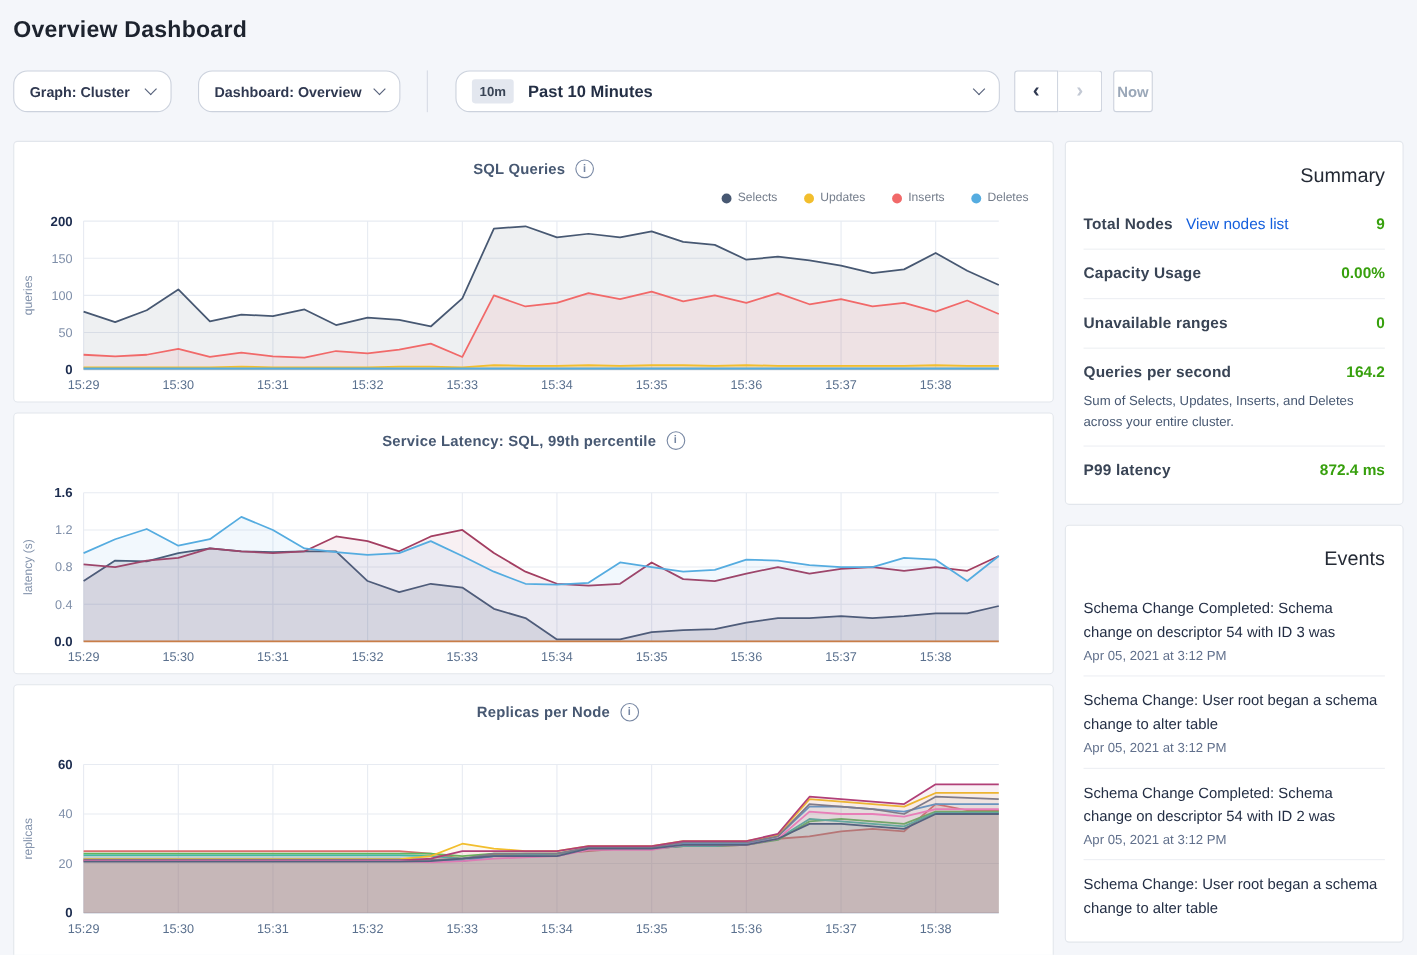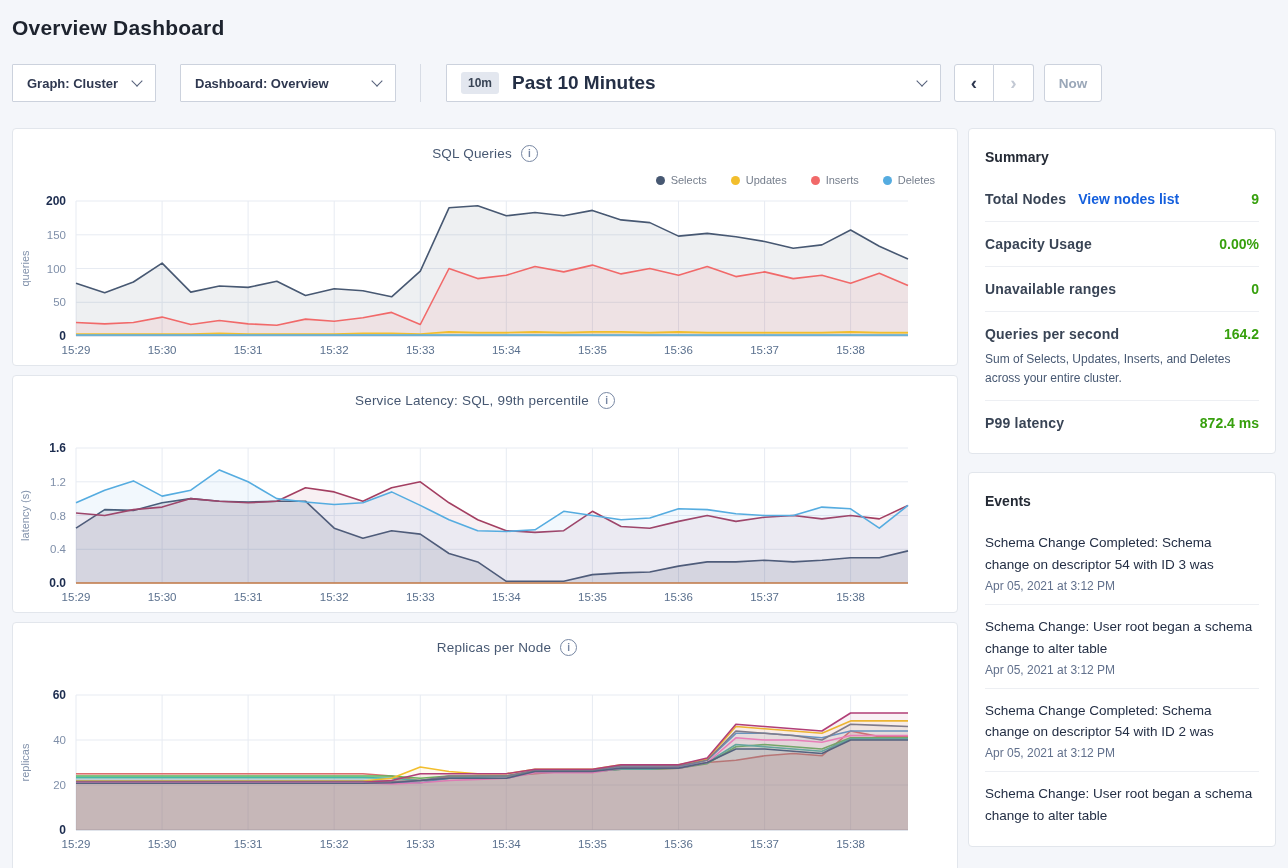--- a/index.html
+++ b/index.html
@@ -8,67 +8,67 @@
     background:#f4f6fa;
     font-family:"Liberation Sans",sans-serif;
     color:#242a35;
   }
   .page{padding:12px;}
   .page-title{font-size:21px;font-weight:700;color:#1d232e;margin:4px 0 24px 0;letter-spacing:.2px;}
 
   
   .controls{display:flex;align-items:center;margin-bottom:26px;}
   .ctrl-btn{
-    background:#fff;border:1px solid #ccd2dd;border-radius:1px;height:38px;
+    background:#fff;border:1px solid #ccd2dd;border-radius:13px;height:38px;
     display:flex;align-items:center;padding:0 14px;cursor:pointer;box-sizing:border-box;
   }
   .ctrl-text{font-size:13px;font-weight:700;color:#2f3850;}
   .chev{width:7px;height:7px;border-right:1.6px solid #55607a;border-bottom:1.6px solid #55607a;
     transform:rotate(45deg);margin-left:10px;margin-top:-4px;display:inline-block;}
   .dd-graph{width:144px;margin-right:24px;justify-content:space-between;}
-  .dd-dash{width:216px;margin-right:24px;justify-content:space-between;}
+  .dd-dash{width:184px;margin-right:24px;justify-content:space-between;}
   .vdivider{width:1px;height:38px;background:#d7dce5;margin-right:25px;}
   .time-picker{width:495px;margin-right:13px;justify-content:flex-start;}
   .time-badge{background:#e3e7ef;border-radius:3px;padding:4px 7px;font-size:12px;font-weight:700;color:#394455;margin-right:13px;}
-  .time-label{font-size:19px;font-weight:700;color:#242f45;}
+  .time-label{font-size:15px;font-weight:700;color:#242f45;}
   .time-picker .chev{margin-left:auto;}
   .pager{display:flex;margin-right:10px;}
   .pager-btn{width:40px;height:38px;background:#fff;border:1px solid #ccd2dd;box-sizing:border-box;
     display:flex;align-items:center;justify-content:center;font-size:19px;font-weight:700;cursor:pointer;}
   .pager-prev{border-radius:3px 0 0 3px;color:#2f3850;}
   .pager-next{border-radius:0 3px 3px 0;border-left:none;color:#c3c9d4;cursor:default;}
-  .now-btn{width:58px;height:38px;background:#fff;border:1px solid #ccd2dd;border-radius:3px;box-sizing:border-box;
+  .now-btn{width:36px;height:38px;background:#fff;border:1px solid #ccd2dd;border-radius:3px;box-sizing:border-box;
     display:flex;align-items:center;justify-content:center;font-size:13.5px;font-weight:700;color:#9aa7b8;cursor:default;}
 
   
   .main{display:flex;align-items:flex-start;}
   .charts-col{width:946px;margin-right:10px;flex-shrink:0;}
   .sidebar{width:308px;flex-shrink:0;}
   .panel{background:#fff;border:1px solid #e2e6ec;border-radius:4px;box-sizing:border-box;}
 
   .chart-panel{height:238px;margin-bottom:9px;position:relative;}
   .chart-panel.last{height:290px;margin-bottom:0;padding-left:44px;}
   .chart-head{display:flex;justify-content:center;align-items:center;padding-top:16px;}
-  .chart-title{font-size:13.5px;font-weight:400;color:#475872;letter-spacing:.2px;}
+  .chart-title{font-size:13.5px;font-weight:700;color:#475872;letter-spacing:.2px;}
   .info-icon{width:15px;height:15px;border:1px solid #7787a3;border-radius:50%;color:#7787a3;
     font-size:10px;font-weight:700;display:flex;align-items:center;justify-content:center;margin-left:9px;}
   .legend{position:absolute;top:45px;right:22px;display:flex;align-items:flex-end;}
   .legend-item{display:flex;align-items:center;margin-left:24px;font-size:11px;color:#757e8c;cursor:pointer;}
   .legend-dot{width:9px;height:9px;border-radius:50%;margin-right:6px;}
   .chart-svg-wrap{position:absolute;left:0;top:66px;}
 
   
   .side-panel{padding:12px 16px 8px 16px;}
-  .side-title{text-align:left;font-size:14px;font-weight:700;color:#242a35;padding:8px 0 12px 0;}
+  .side-title{text-align:right;font-size:18px;font-weight:400;color:#242a35;padding:8px 0 12px 0;}
   .srow{padding:13px 0;}
   .srow + .srow{border-top:1px solid #edeff3;}
   .srow-main{display:flex;justify-content:space-between;align-items:baseline;}
   .slabel{font-weight:700;color:#394455;font-size:14px;letter-spacing:.2px;}
   .svalue{font-weight:700;color:#37a00d;font-size:14px;}
-  .slink{font-weight:700;color:#145fdd;font-size:14px;margin-left:12px;cursor:pointer;}
+  .slink{font-weight:400;color:#145fdd;font-size:14px;margin-left:12px;cursor:pointer;}
   .srow-desc{font-size:12px;color:#475872;line-height:1.55;margin-top:7px;}
   .summary-panel{margin-bottom:18px;}
   .event{padding:11px 0;}
   .event + .event{border-top:1px solid #edeff3;}
   .etext{font-size:13.5px;color:#242f45;line-height:1.62;cursor:pointer;}
   .etime{font-size:12px;color:#61708c;margin-top:3px;}
 </style>
 </head>
 <body>
 

